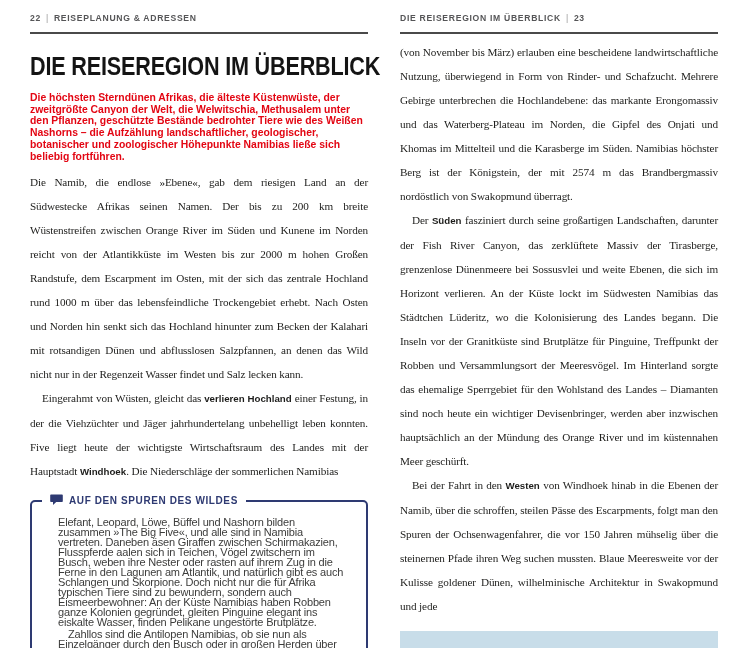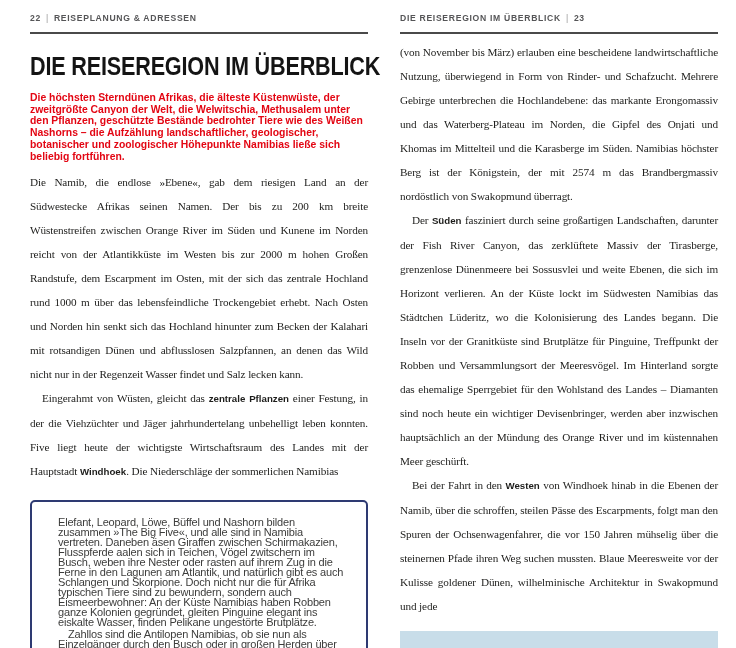--- a/index.html
+++ b/index.html
@@ -61,23 +61,29 @@
     <span>22</span><span class="sep">|</span><span>REISEPLANUNG &amp; ADRESSEN</span>
   </div>
   <div class="rh rh-right">
     <span>DIE REISEREGION IM ÜBERBLICK</span><span class="sep">|</span><span>23</span>
   </div>
 
   <div class="col-left">
     <h1 class="title">DIE REISEREGION IM ÜBERBLICK</h1>
     <p class="intro">Die höchsten Sterndünen Afrikas, die älteste Küstenwüste, der zweitgrößte Canyon der Welt, die Welwitschia, Methusalem unter den Pflanzen, geschützte Bestände bedrohter Tiere wie des Weißen Nashorns – die Aufzählung landschaftlicher, geologischer, botanischer und zoologischer Höhepunkte Namibias ließe sich beliebig fortführen.</p>
     <p class="body"><span>Die Namib, die endlose »Ebene«, gab dem riesigen Land an der Südwestecke Afrikas seinen Namen. Der bis zu 200 km breite Wüstenstreifen zwischen Orange River im Süden und Kunene im Norden reicht von der Atlantikküste im Westen bis zur 2000 m hohen Großen Randstufe, dem Escarpment im Osten, mit der sich das zentrale Hochland rund 1000 m über das lebensfeindliche Trockengebiet erhebt. Nach Osten und Norden hin senkt sich das Hochland hinunter zum Becken der Kalahari mit rotsandigen Dünen und abflusslosen Salzpfannen, an denen das Wild nicht nur in der Regenzeit Wasser findet und Salz lecken kann.</span></p>
-    <p class="body indent"><span>Eingerahmt von Wüsten, gleicht das </span><span class="bs">zentrale Pflanzen</span><span> einer Festung, in der die Viehzüchter und Jäger jahrhundertelang unbehelligt leben konnten. Five liegt heute der wichtigste Wirtschaftsraum des Landes mit der Hauptstadt </span><span class="bs">Windhoek</span><span>. Die Niederschläge der sommerlichen Namibias</span></p>
+    <p class="body indent"><span>Eingerahmt von Wüsten, gleicht das </span><span class="bs">verlieren Hochland</span><span> einer Festung, in der die Viehzüchter und Jäger jahrhundertelang unbehelligt leben konnten. Five liegt heute der wichtigste Wirtschaftsraum des Landes mit der Hauptstadt </span><span class="bs">Windhoek</span><span>. Die Niederschläge der sommerlichen Namibias</span></p>
 
     <section class="infobox">
+      <div class="infobox-label">
+        <svg width="13" height="12" viewBox="0 0 13 12">
+          <path class="bubble" d="M1,0.5 h11 a0.8,0.8 0 0 1 0.8,0.8 v6 a0.8,0.8 0 0 1 -0.8,0.8 H6.2 L3,11 v-2.9 H1 a0.8,0.8 0 0 1 -0.8,-0.8 v-6 A0.8,0.8 0 0 1 1,0.5 Z"></path>
+        </svg>
+        <span>AUF DEN SPUREN DES WILDES</span>
+      </div>
       <p>Elefant, Leopard, Löwe, Büffel und Nashorn bilden zusammen »The Big Five«, und alle sind in Namibia vertreten. Daneben äsen Giraffen zwischen Schirmakazien, Flusspferde aalen sich in Teichen, Vögel zwitschern im Busch, weben ihre Nester oder rasten auf ihrem Zug in die Ferne in den Lagunen am Atlantik, und natürlich gibt es auch Schlangen und Skorpione. Doch nicht nur die für Afrika typischen Tiere sind zu bewundern, sondern auch Eismeerbewohner: An der Küste Namibias haben Robben ganze Kolonien gegründet, gleiten Pinguine elegant ins eiskalte Wasser, finden Pelikane ungestörte Brutplätze.</p>
       <p class="bindent">Zahllos sind die Antilopen Namibias, ob sie nun als Einzelgänger durch den Busch oder in großen Herden über die Ebenen ziehen. Die schlechtsichtigen Gnus schließen sich den aufmerksamen Zebras an und flüchten mit ihnen, wenn Fremdes oder Gefährliches naht. Elegant schweben die zierlichen Springböcke über Hindernisse oder hüpfen mit wilden Verrenkungen in die Luft, um Feinde zu verwirren. Oryxantilopen (auch Spießbock oder Gemsbok) rasten mittags unter Dornbüschen und Bäumen, sind aber auch in den baumlosen Dünengebieten zu finden. Elands, Duiker, Kudus, Säbelantilopen, Nyalas, Pferdeantilopen und Buntböcke scheinen nur auf die Fotografen zu warten.</p>
     </section>
   </div>
 
   <div class="col-right">
     <p class="body"><span>(von November bis März) erlauben eine bescheidene landwirtschaftliche Nutzung, überwiegend in Form von Rinder- und Schafzucht. Mehrere Gebirge unterbrechen die Hochlandebene: das markante Erongomassiv und das Waterberg-Plateau im Norden, die Gipfel des Onjati und Khomas im Mittelteil und die Karasberge im Süden. Namibias höchster Berg ist der Königstein, der mit 2574 m das Brandbergmassiv nordöstlich von Swakopmund überragt.</span></p>
     <p class="body indent"><span>Der </span><span class="bs">Süden</span><span> fasziniert durch seine großartigen Landschaften, darunter der Fish River Canyon, das zerklüftete Massiv der Tirasberge, grenzenlose Dünenmeere bei Sossusvlei und weite Ebenen, die sich im Horizont verlieren. An der Küste lockt im Südwesten Namibias das Städtchen Lüderitz, wo die Kolonisierung des Landes begann. Die Inseln vor der Granitküste sind Brutplätze für Pinguine, Treffpunkt der Robben und Versammlungsort der Meeresvögel. Im Hinterland sorgte das ehemalige Sperrgebiet für den Wohlstand des Landes – Diamanten sind noch heute ein wichtiger Devisenbringer, werden aber inzwischen hauptsächlich an der Mündung des Orange River und im küstennahen Meer geschürft.</span></p>
     <p class="body indent"><span>Bei der Fahrt in den </span><span class="bs">Westen</span><span> von Windhoek hinab in die Ebenen der Namib, über die schroffen, steilen Pässe des Escarpments, folgt man den Spuren der Ochsenwagenfahrer, die vor 150 Jahren mühselig über die steinernen Pfade ihren Weg suchen mussten. Blaue Meeresweite vor der Kulisse goldener Dünen, wilhelminische Architektur in Swakopmund und jede</span></p>
 

